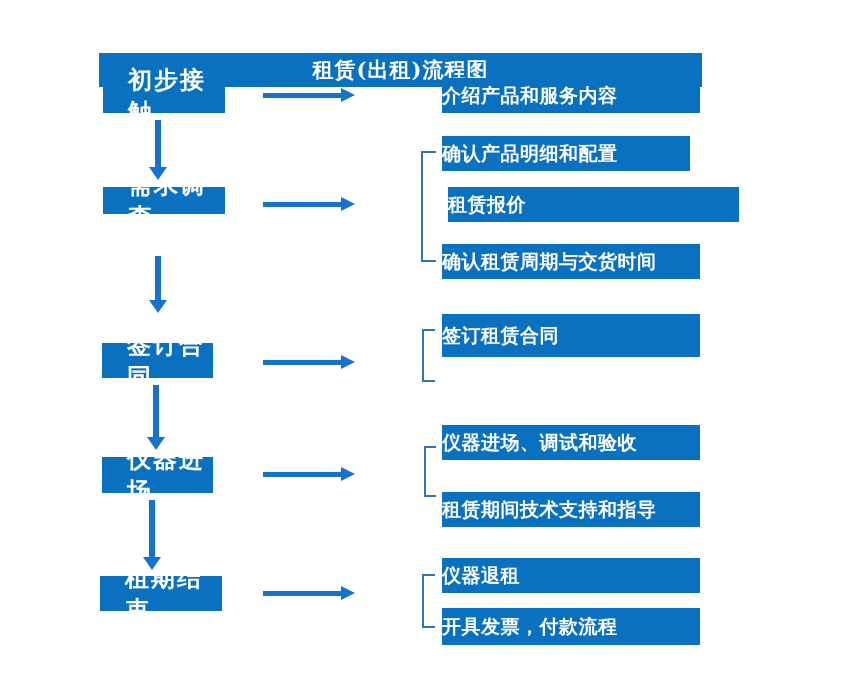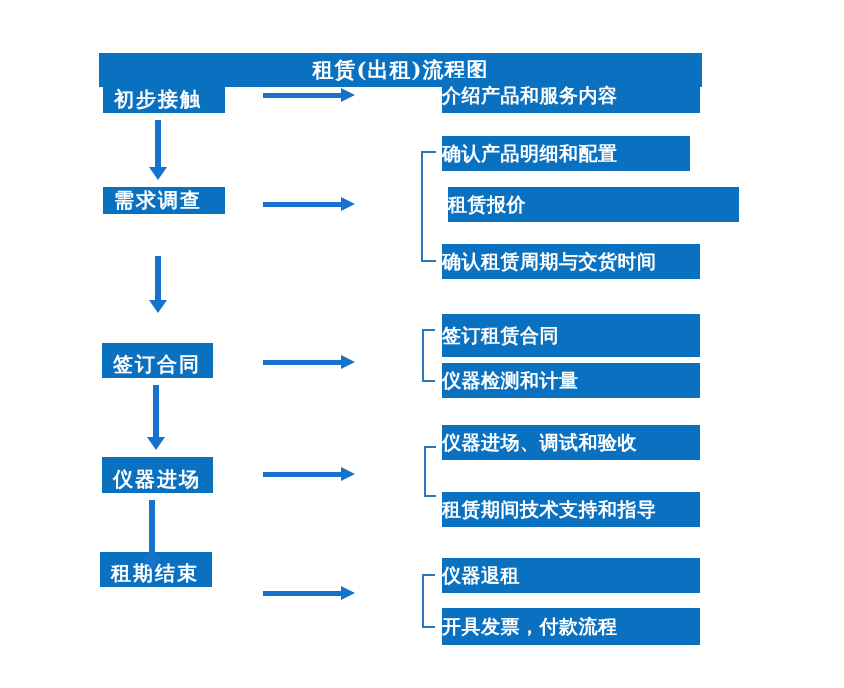--- a/index.html
+++ b/index.html
@@ -16,21 +16,21 @@
   }
   .titlebar{
     position:absolute;left:99px;top:12px;width:603px;height:34px;
     background:var(--box);display:flex;align-items:center;justify-content:center;margin-top:41px;
   }
   .titlebar span{color:var(--text);font-size:21px;font-weight:bold;letter-spacing:1px;}
   .box{
     position:absolute;background:var(--box);display:flex;align-items:center;
     color:var(--text);font-weight:bold;box-sizing:border-box;
   }
-  .step{font-size:20px;letter-spacing:2px;padding-left:11px;align-items:flex-end;}
+  .step{font-size:24px;letter-spacing:2px;padding-left:25px;}
   .detail{font-size:19px;letter-spacing:.5px;}
   .harrow{position:absolute;display:flex;align-items:center;height:14px;}
   .harrow .shaft{display:block;width:78px;height:5px;background:var(--arrow);}
   .harrow .head{display:block;width:0;height:0;border-top:7px solid transparent;border-bottom:7px solid transparent;border-left:14px solid var(--arrow);}
   .varrow{position:absolute;display:flex;flex-direction:column;align-items:center;width:18px;}
   .varrow .shaft{display:block;width:6px;background:var(--arrow);}
   .varrow .head{display:block;width:0;height:0;border-left:9px solid transparent;border-right:9px solid transparent;border-top:13px solid var(--arrow);}
   .bracket{
     position:absolute;box-sizing:border-box;
     border-left:2px solid var(--bracket);
@@ -52,41 +52,38 @@
   </div>
   <div class="box step" style="left:103px;top:187px;width:122px;height:27px">
     <span>需求调查</span>
   </div>
   <div class="box step" style="left:102px;top:343px;width:111px;height:35px">
     <span>签订合同</span>
   </div>
   <div class="box step" style="left:102px;top:457px;width:111px;height:36px">
     <span>仪器进场</span>
   </div>
-  <div class="box step" style="left:100px;top:552px;width:112px;height:35px">
+  <div class="box step" style="left:100px;top:576px;width:122px;height:35px">
     <span>租期结束</span>
   </div>
 
   <div class="box detail" style="left:442px;top:78px;width:258px;height:35px">
     <span>介绍产品和服务内容</span>
   </div>
   <div class="box detail" style="left:442px;top:136px;width:248px;height:35px">
     <span>确认产品明细和配置</span>
   </div>
   <div class="box detail" style="left:448px;top:187px;width:291px;height:35px">
     <span>租赁报价</span>
   </div>
   <div class="box detail" style="left:442px;top:244px;width:258px;height:35px">
     <span>确认租赁周期与交货时间</span>
   </div>
   <div class="box detail" style="left:442px;top:314px;width:258px;height:43px">
     <span>签订租赁合同</span>
-  </div>
-  <div class="box detail" style="left:442px;top:363px;width:258px;height:35px">
-    <span>仪器检测和计量</span>
   </div>
   <div class="box detail" style="left:442px;top:425px;width:258px;height:35px">
     <span>仪器进场、调试和验收</span>
   </div>
   <div class="box detail" style="left:442px;top:492px;width:258px;height:35px">
     <span>租赁期间技术支持和指导</span>
   </div>
   <div class="box detail" style="left:442px;top:558px;width:258px;height:35px">
     <span>仪器退租</span>
   </div>

